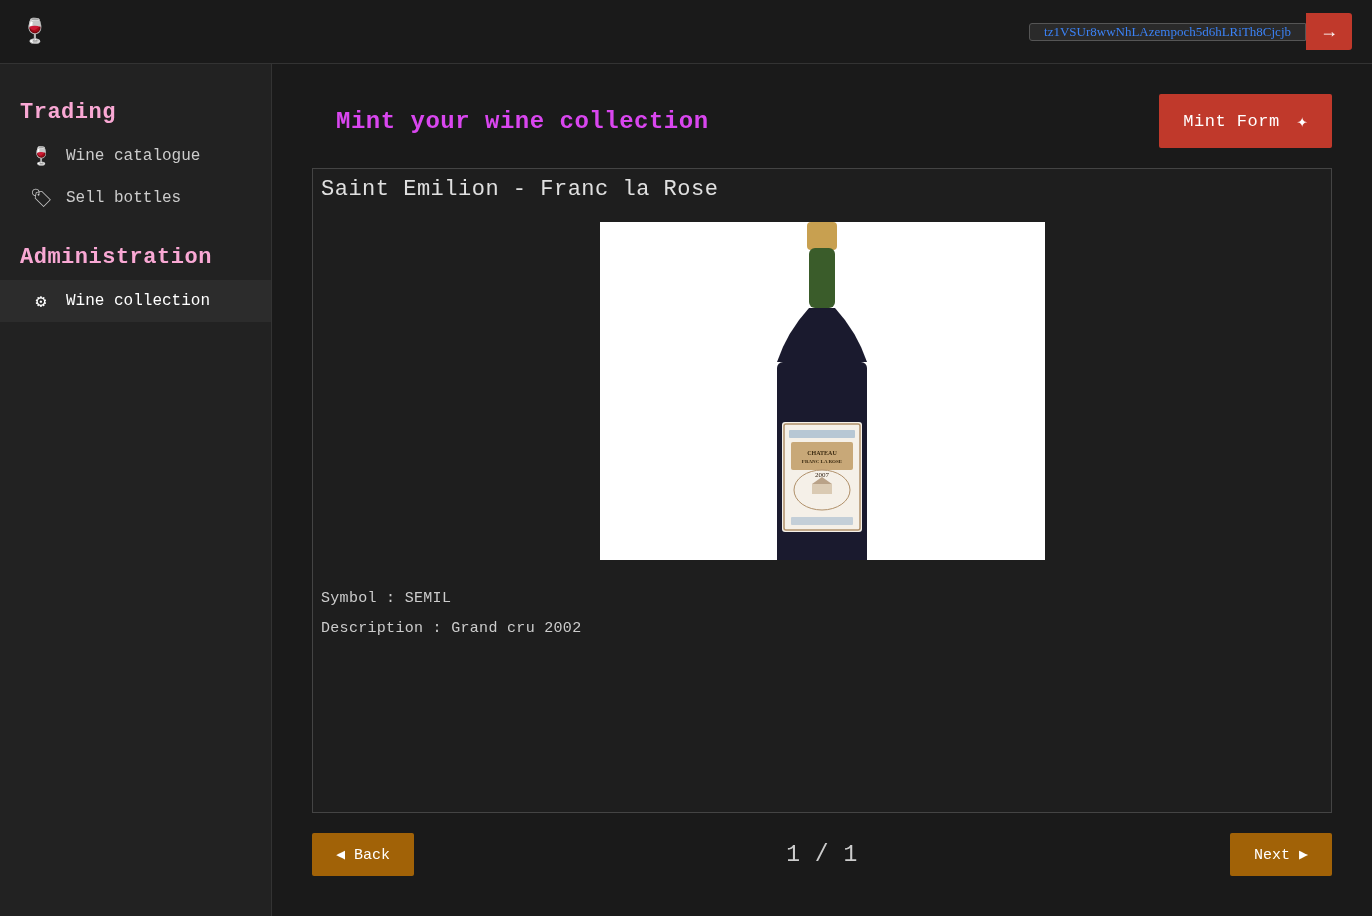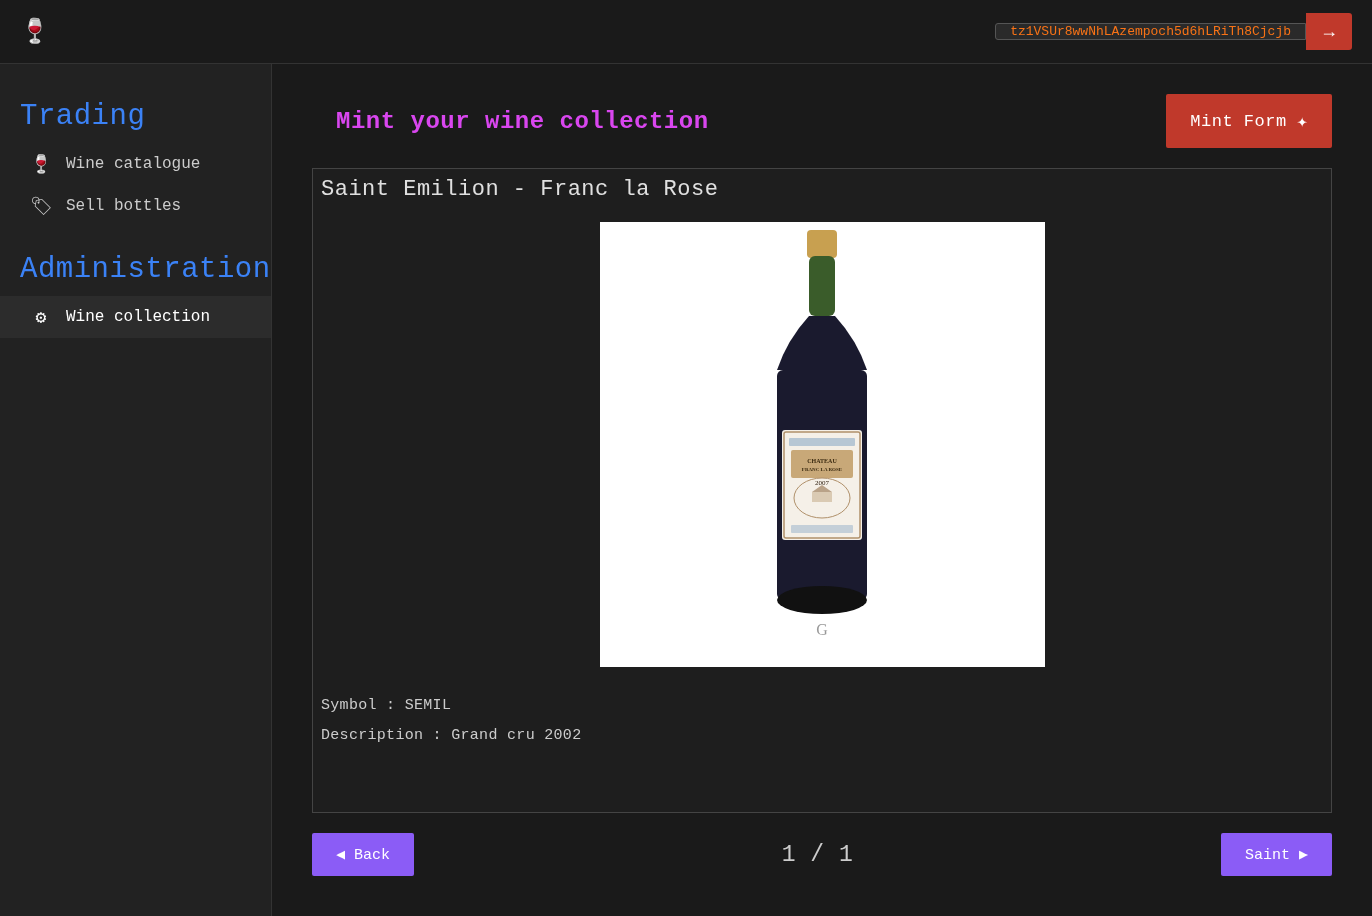--- a/index.html
+++ b/index.html
@@ -37,23 +37,23 @@
       font-size: 24px;
     }
     .topbar-right {
       display: flex;
       align-items: center;
       gap: 0;
     }
     .wallet-address {
       background: #2a2a2a;
       border: 1px solid #555;
-      color: #f97316;
+      color: #3b82f6;
       padding: 0 14px;
-      font-family: Liberation Mono, monospace;
+      font-family: Liberation Serif, serif;
       font-size: 13px;
       border-radius: 3px 0 0 3px;
     }
     .logout-btn {
       background: #c0392b;
       border: none;
       color: white;
       padding: 8px 14px;
       cursor: pointer;
       font-size: 18px;
@@ -72,23 +72,23 @@
     .sidebar {
       width: 272px;
       background: #222;
       border-right: 1px solid #333;
       padding: 20px 0;
       flex-shrink: 0;
       display: flex;
       flex-direction: column;
     }
     .sidebar-section-title {
-      color: #3b82f6;
-      font-size: 29px;
-      font-weight: normal;
+      color: #f9a8d4;
+      font-size: 22px;
+      font-weight: bold;
       padding: 16px 20px 10px 20px;
       letter-spacing: 0.5px;
     }
     .sidebar-item {
       display: flex;
       align-items: center;
       gap: 14px;
       padding: 10px 20px 10px 30px;
       color: #ccc;
       cursor: pointer;
@@ -131,21 +131,21 @@
     .mint-form-btn {
       background: #c0392b;
       color: white;
       border: none;
       padding: 16px 24px;
       font-size: 17px;
       font-family: 'Courier New', monospace;
       cursor: pointer;
       display: flex;
       align-items: center;
-      gap: 10px;
+      gap: 17px;
       border-radius: 2px;
       letter-spacing: 0.5px;
     }
     .mint-form-btn .move-icon {
       font-size: 18px;
     }
 
     
     .wine-card {
       border: 1px solid #444;
@@ -155,44 +155,44 @@
       margin-bottom: 20px;
     }
     .wine-card-title {
       font-size: 22px;
       color: #e0e0e0;
       margin-bottom: 20px;
       letter-spacing: 0.5px;
     }
     .wine-image-container {
       width: 445px;
-      height: 445px;
+      height: 338px;
       background: #fff;
       margin: 0 auto 24px auto;
       display: flex;
-      align-items: center;
+      align-items: flex-start;
       justify-content: center;
       overflow: hidden;
     }
     .wine-meta {
       color: #ccc;
       font-size: 15px;
       line-height: 2;
       letter-spacing: 0.3px;
     }
 
     
     .pagination-row {
       display: flex;
       align-items: center;
       justify-content: space-between;
       padding: 0 0 10px 0;
     }
     .pagination-btn {
-      background: #8b5cf6;
+      background: #a16207;
       color: white;
       border: none;
       padding: 12px 24px;
       font-size: 15px;
       font-family: 'Courier New', monospace;
       cursor: pointer;
       border-radius: 2px;
       display: flex;
       align-items: center;
       gap: 6px;
@@ -301,17 +301,17 @@
 
       <div class="wine-meta">
         <div>Symbol : SEMIL</div>
         <div>Description : Grand cru 2002</div>
       </div>
     </div>
 
     <div class="pagination-row">
       <button class="pagination-btn">◀ Back</button>
       <span class="pagination-info">1 / 1</span>
-      <button class="pagination-btn">Saint ▶</button>
+      <button class="pagination-btn">Next ▶</button>
     </div>
 
   </main>
 </div>
 
 </body></html>

